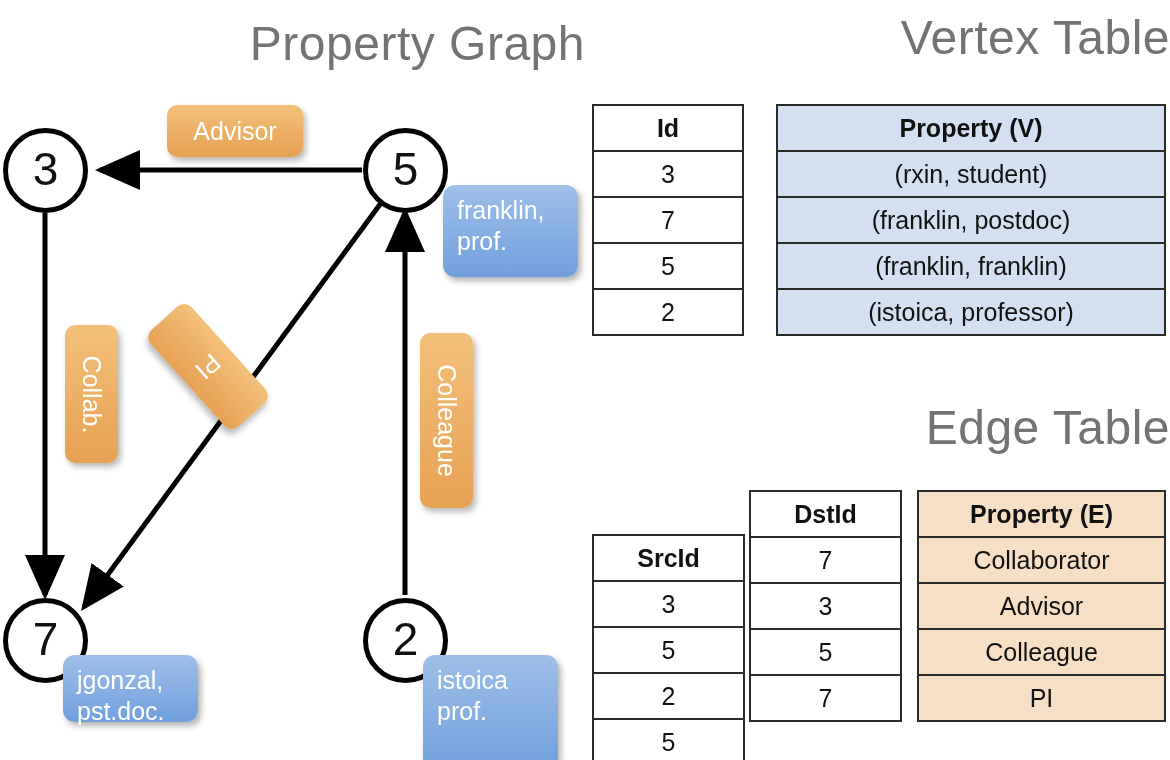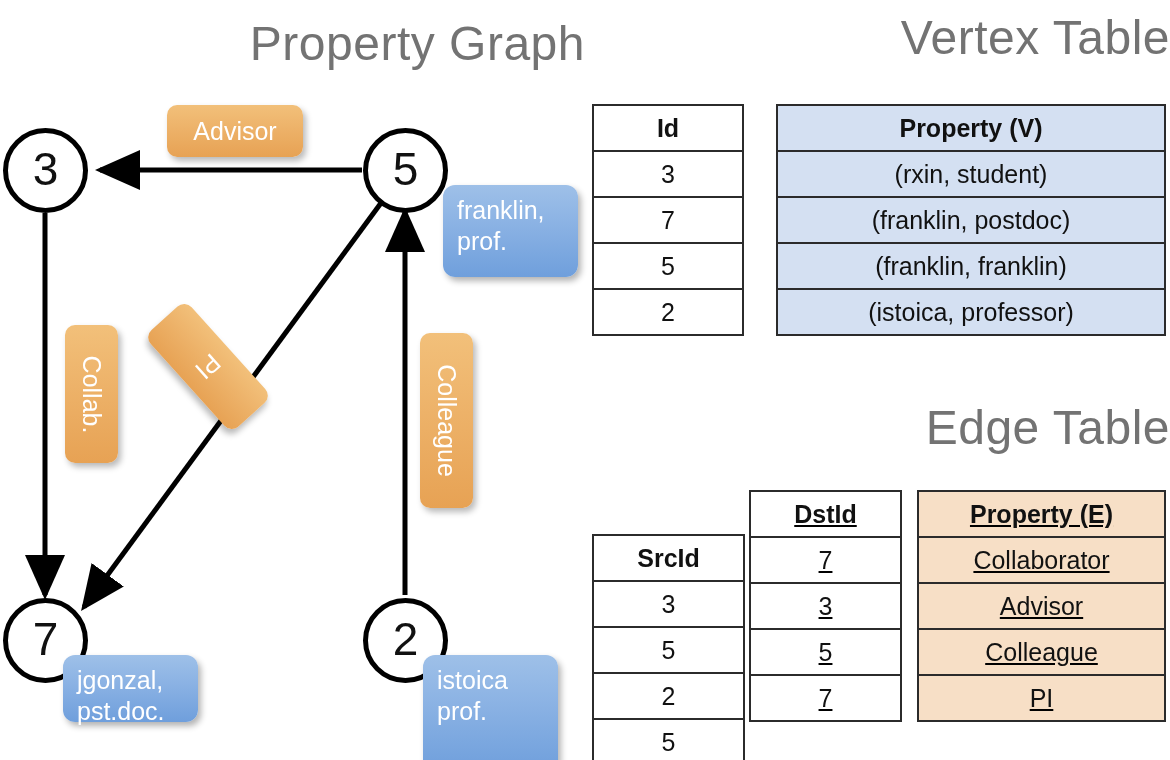--- a/index.html
+++ b/index.html
@@ -89,22 +89,22 @@
   }
   .tbl th{font-weight:700;}
   .blue-cell{background:#d4e0f2;margin-top:7px;}
   .orange-cell{background:#f7dfc6;}
 
   
   #vertex-id-table{left:592px;top:104px;width:152px;}
   #vertex-prop-table{left:776px;top:104px;width:390px;}
   
   #edge-src-table{left:592px;top:490px;width:153px;margin-top:44px;}
-  #edge-dst-table{left:749px;top:490px;width:153px;text-decoration:underline;}
-  #edge-prop-table{left:917px;top:490px;width:249px;text-decoration:underline;}
+  #edge-dst-table{left:749px;top:490px;width:153px;}
+  #edge-prop-table{left:917px;top:490px;width:249px;}
 </style>
 </head>
 <body>
 
 <div class="stage">
 
   <div class="title" id="title-property-graph">Property Graph</div>
 
   <div class="title" id="title-edge-table">Edge Table</div>
 

